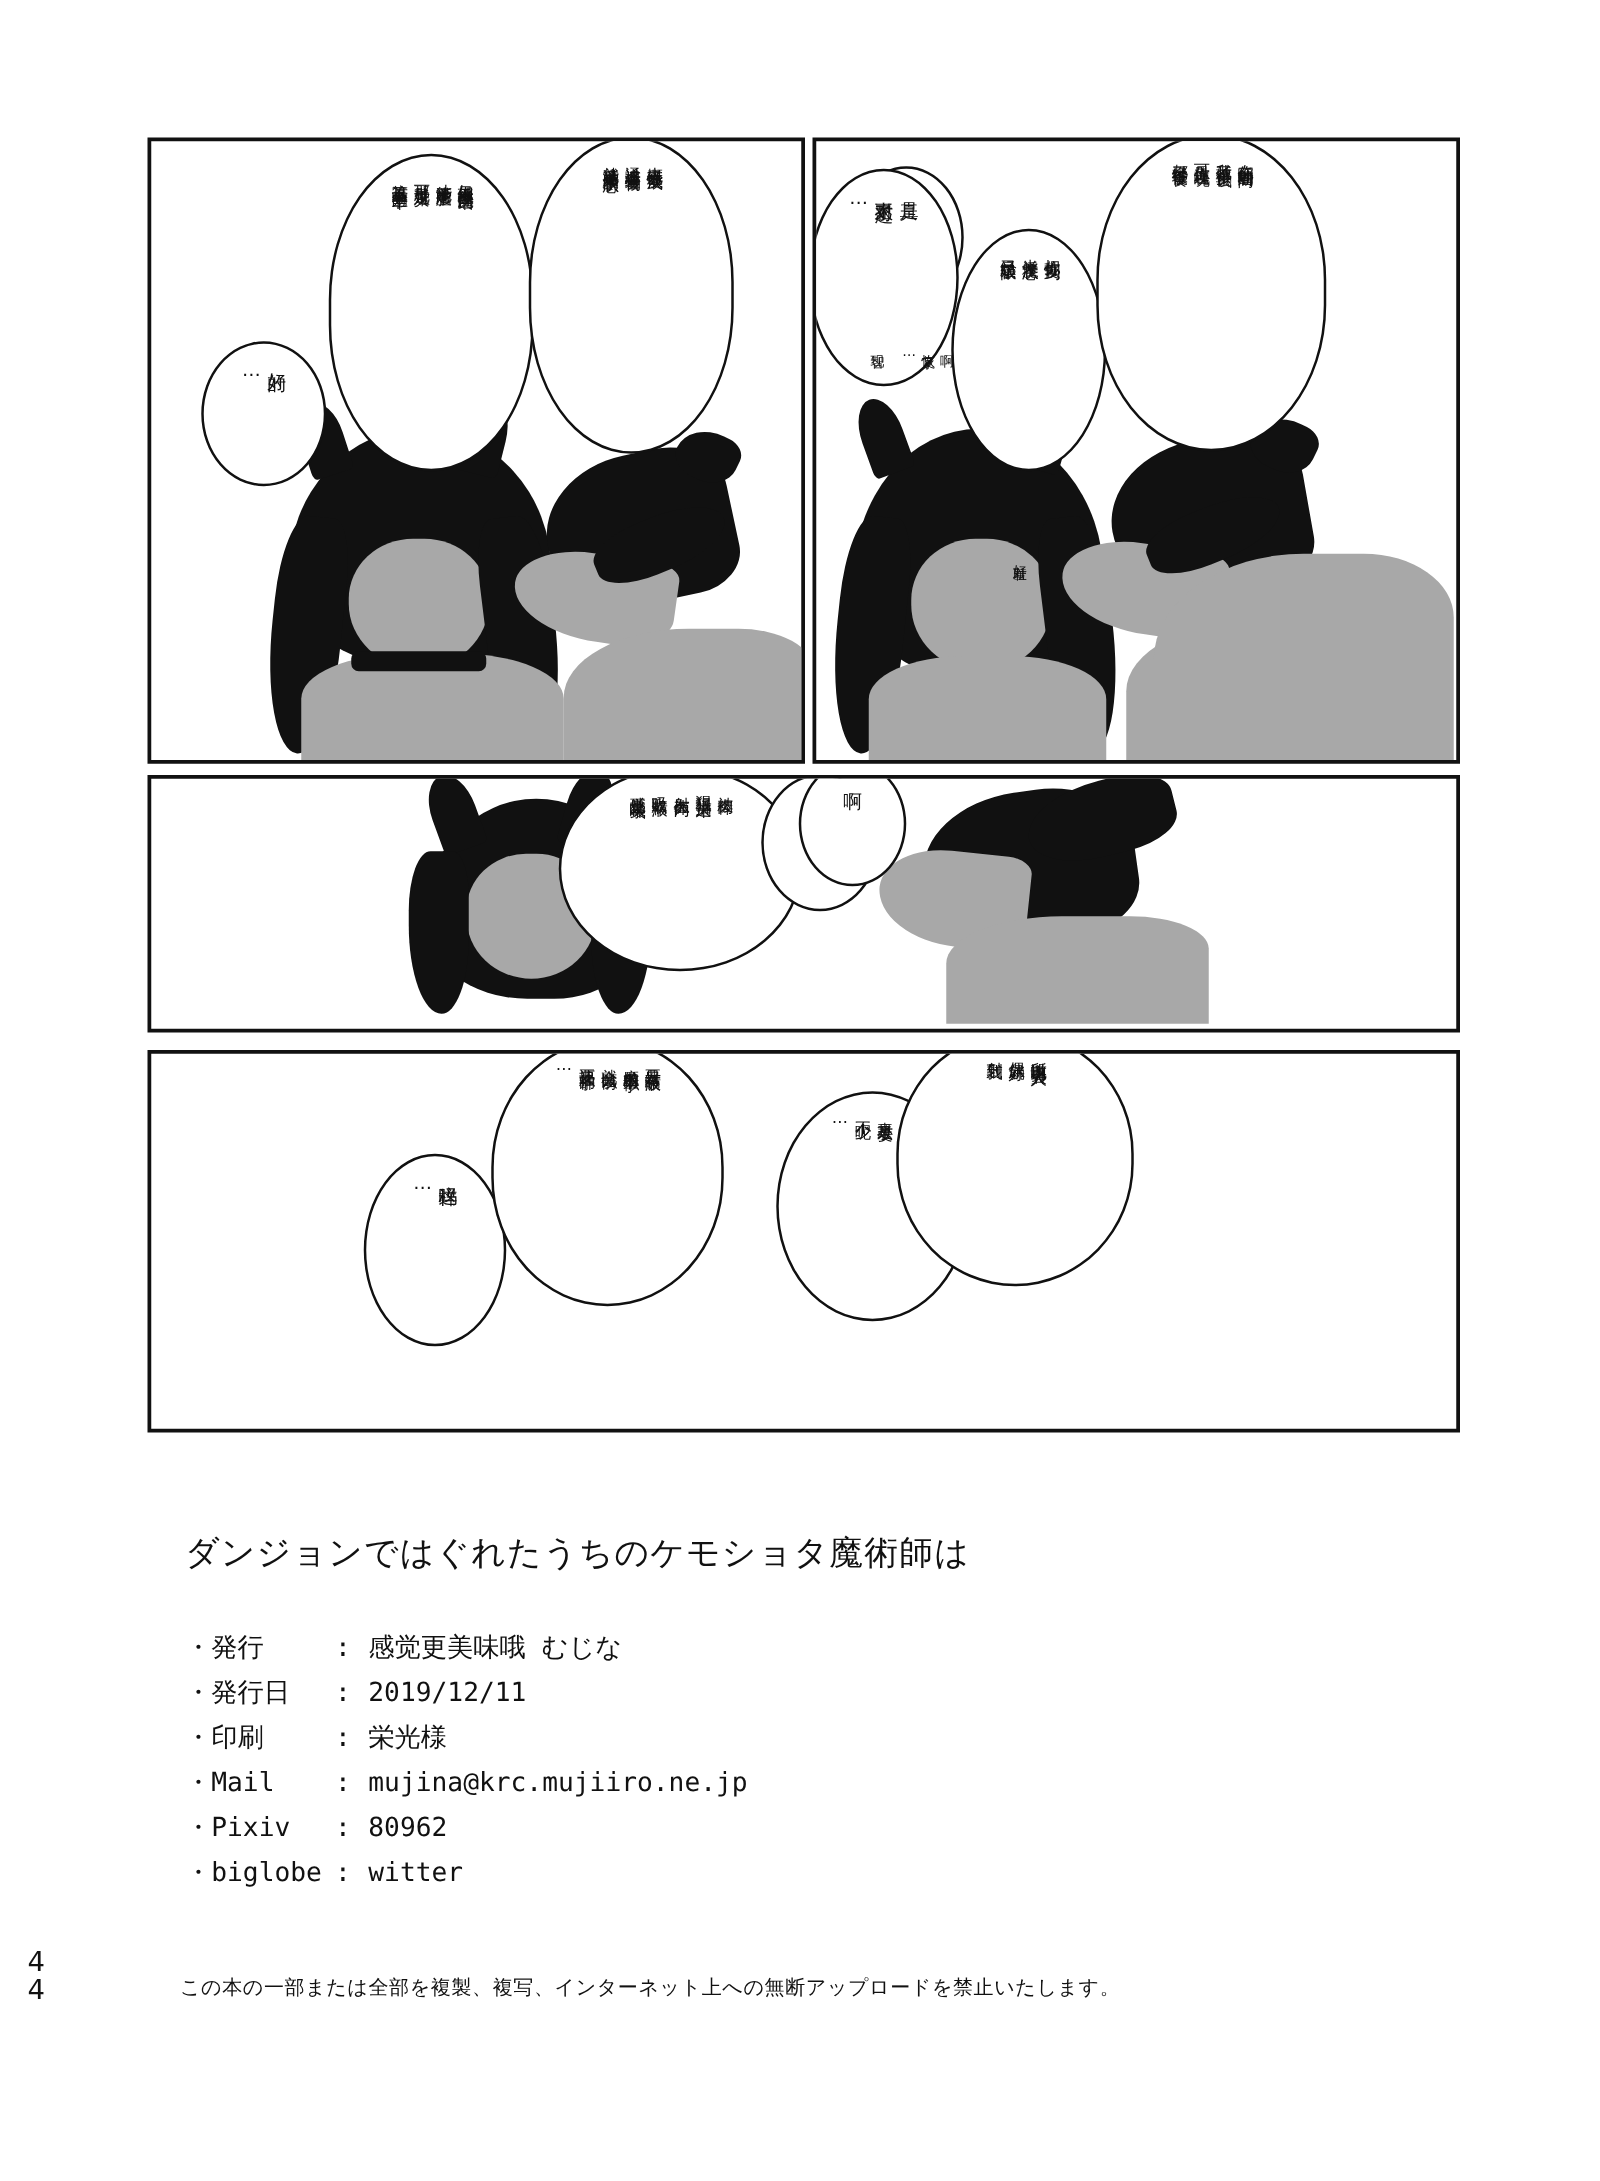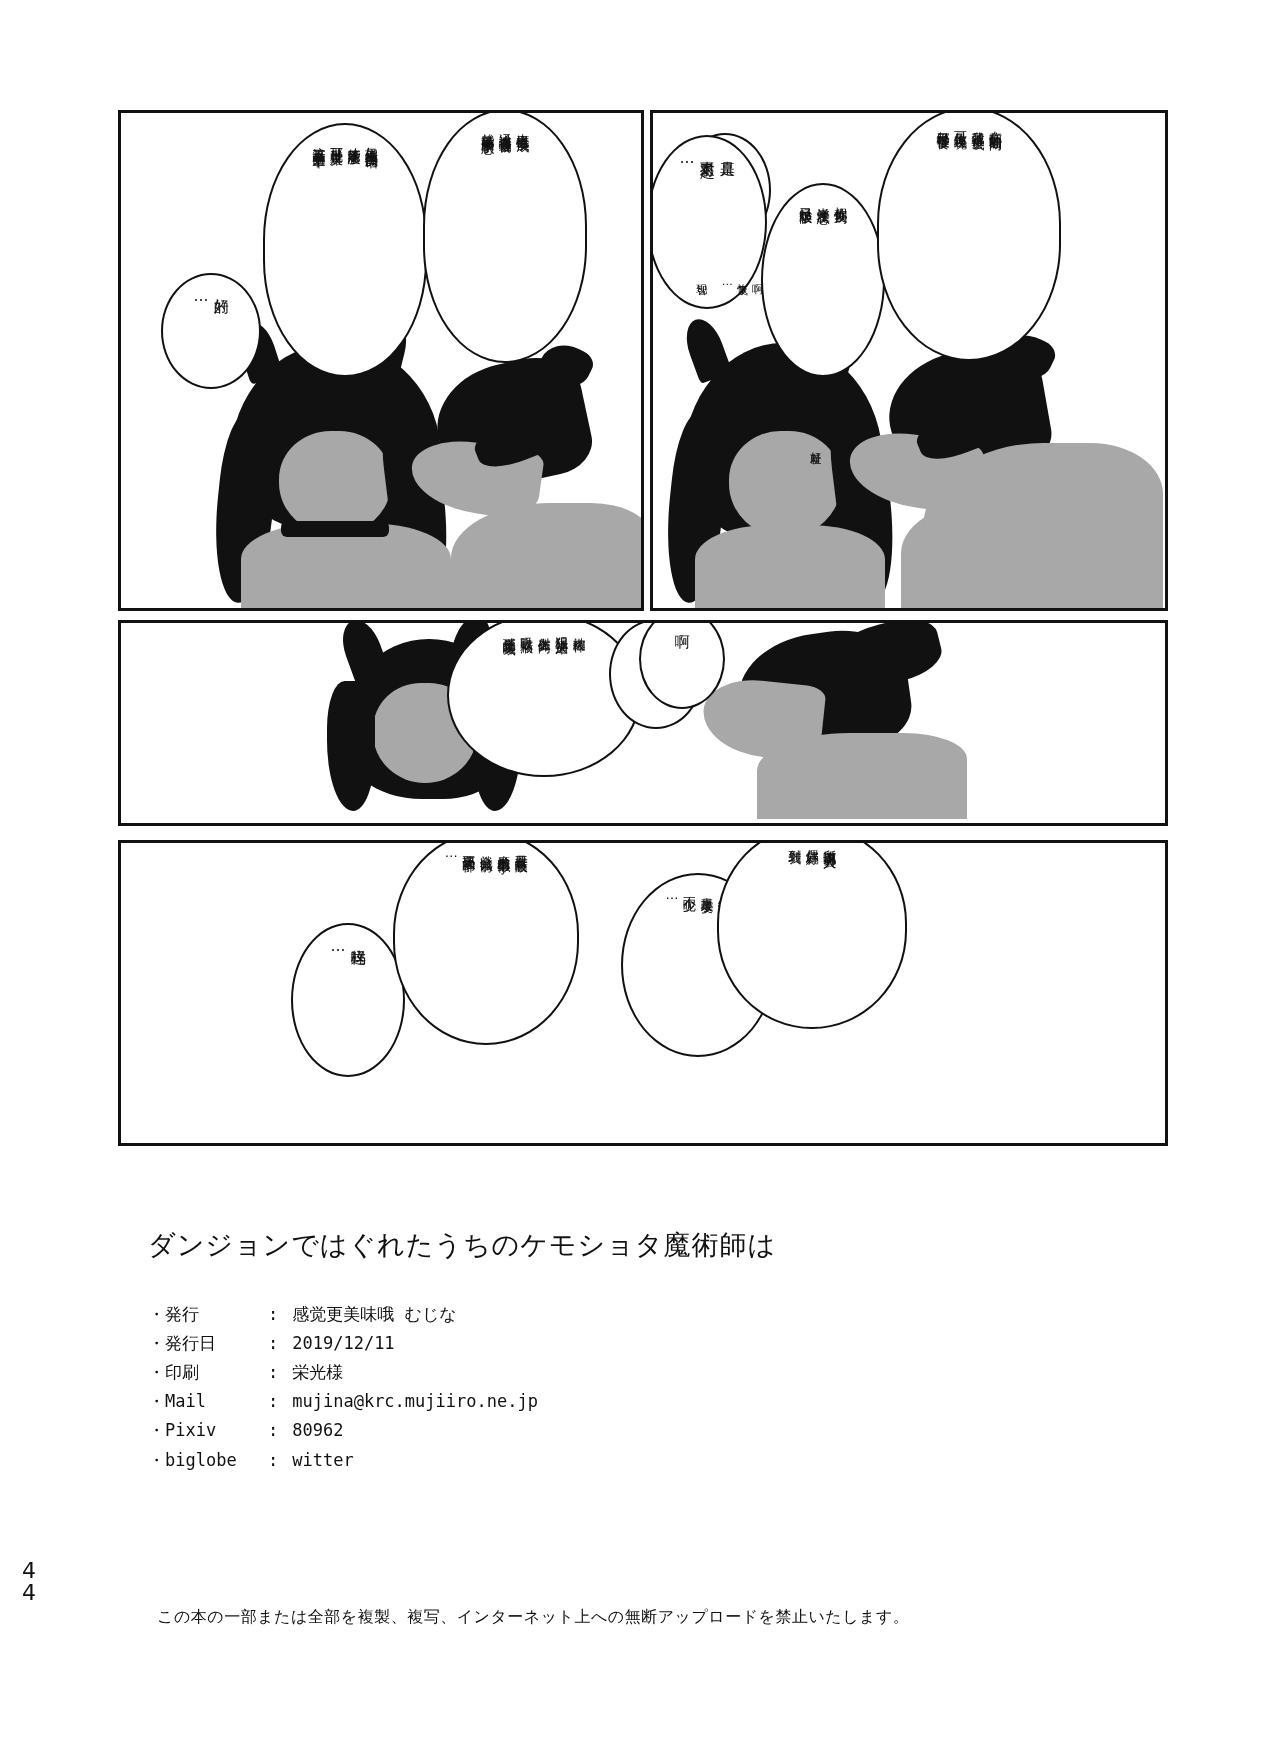--- a/index.html
+++ b/index.html
@@ -35,41 +35,40 @@
   .vtext.sm{font-size:13px;}
   .vtext.xs{font-size:11px;}
 
   
   .ink{position:absolute;background:#111;}
   .gray{position:absolute;background:#a8a8a8;}
 
   
   .colophon{position:absolute;left:148px;top:1225px;width:1000px;}
   .title-jp{
-    font-family:Liberation Serif, serif;
+    font-family:Liberation Mono, monospace;
     font-size:27px;
     letter-spacing:1px;
     line-height:1.5;
     color:#111;
   }
   .credits{
     margin-top:34px;
     font-family:"DejaVu Sans Mono",monospace;
-    font-size:17px;
+    font-size:21px;
     line-height:1.72;
     color:#111;
   }
   .credits .row{display:flex;}
   .credits .k{display:inline-block;min-width:120px;}
   .credits .sep{display:inline-block;width:14px;}
   .notice{
-    position:absolute;left:157px;top:1580px;width:1000px;
+    position:absolute;left:144px;top:1580px;width:1000px;
     font-size:16px;letter-spacing:0.5px;color:#111;
     font-family:"DejaVu Sans",sans-serif;
-    margin-top:27px;
   }
   .pagenum{
     position:absolute;left:22px;top:1560px;
     font-family:"DejaVu Sans",sans-serif;
     font-size:22px;line-height:1.0;color:#111;
     letter-spacing:0;
   }
   .pagenum div{margin:0;padding:0;}
 </style>
 </head>

